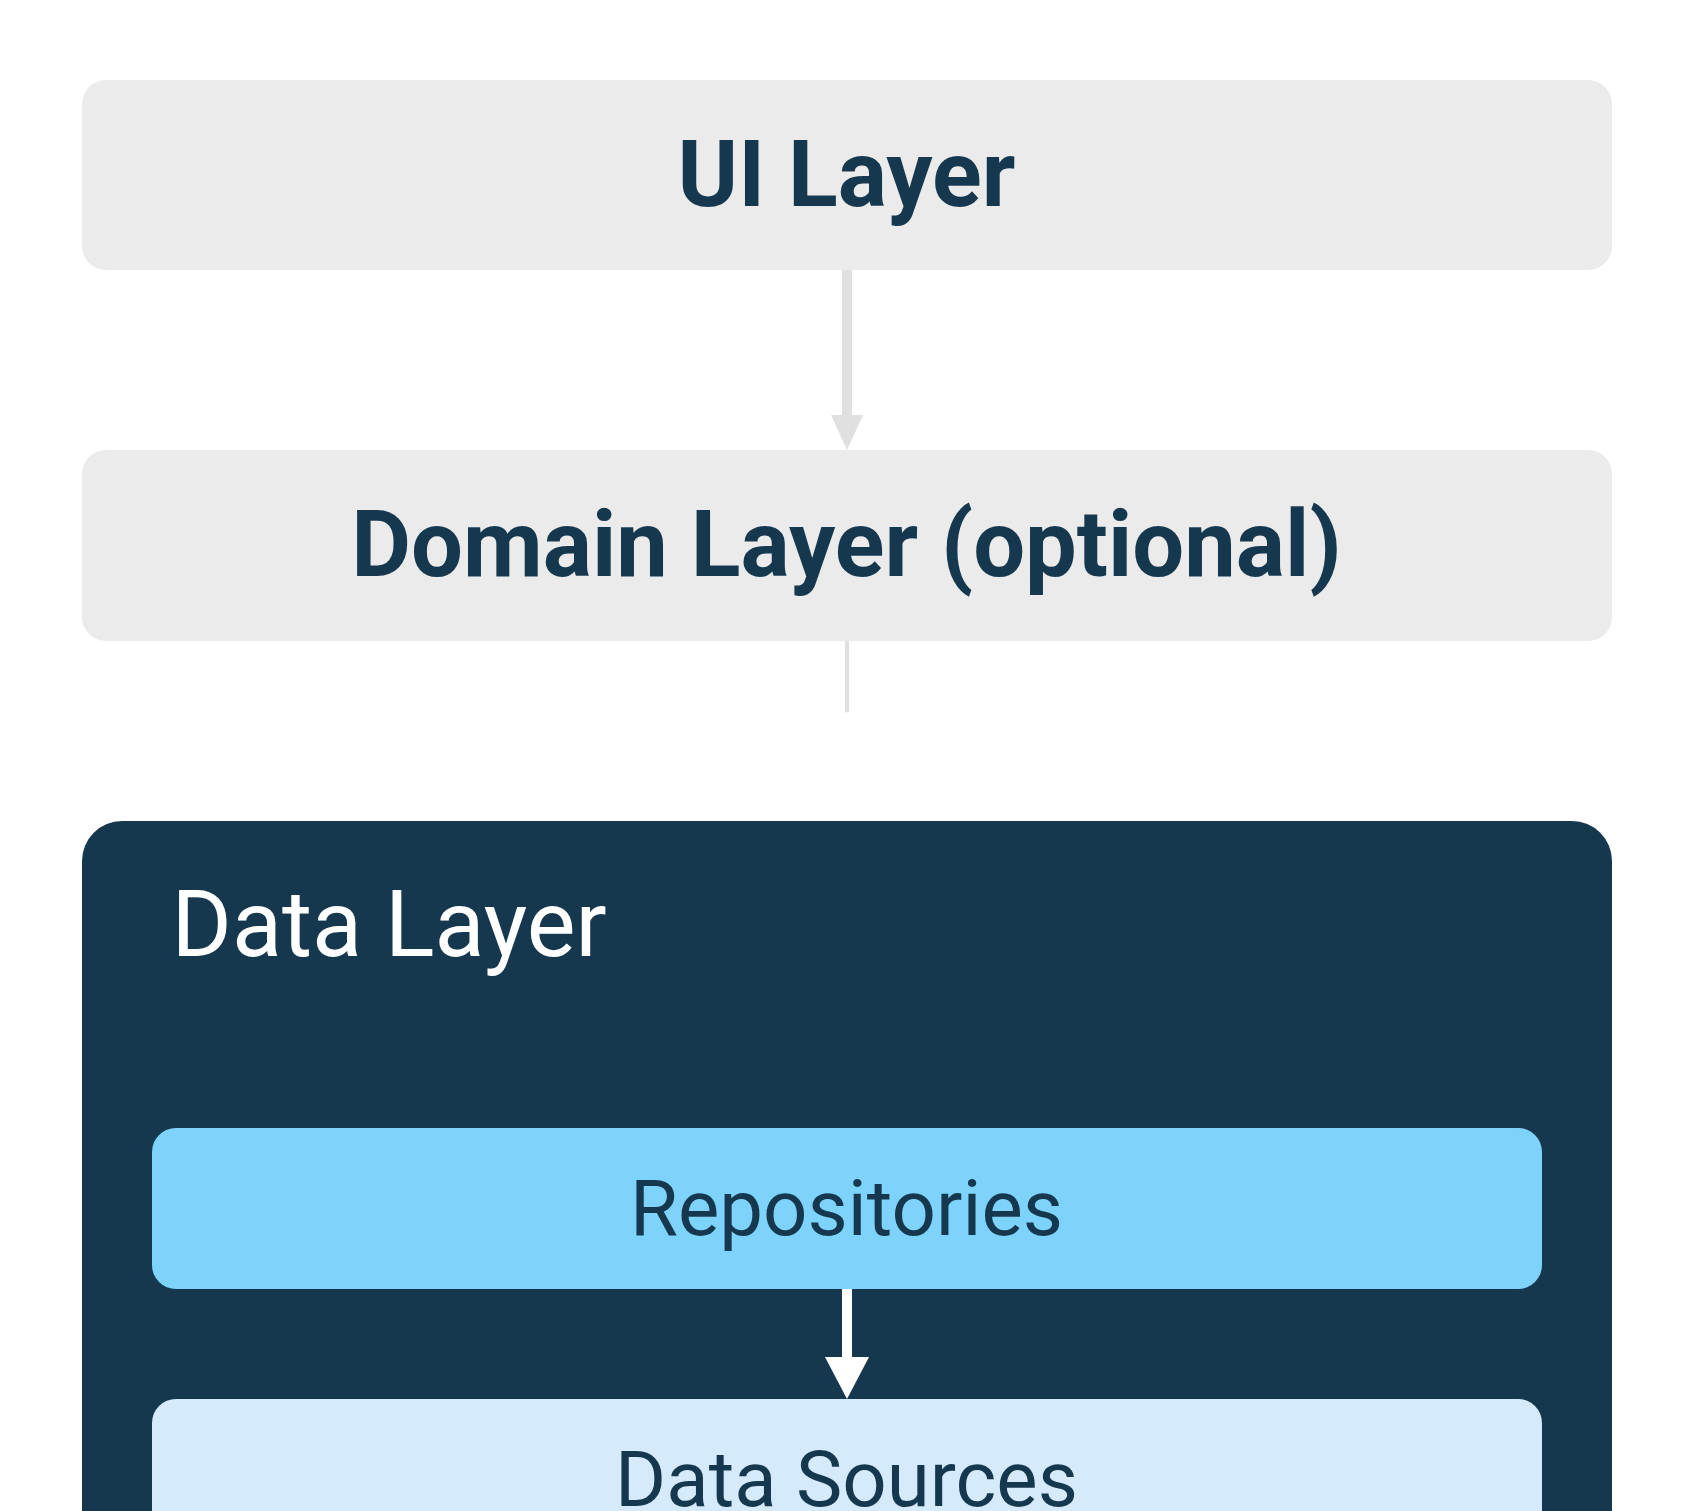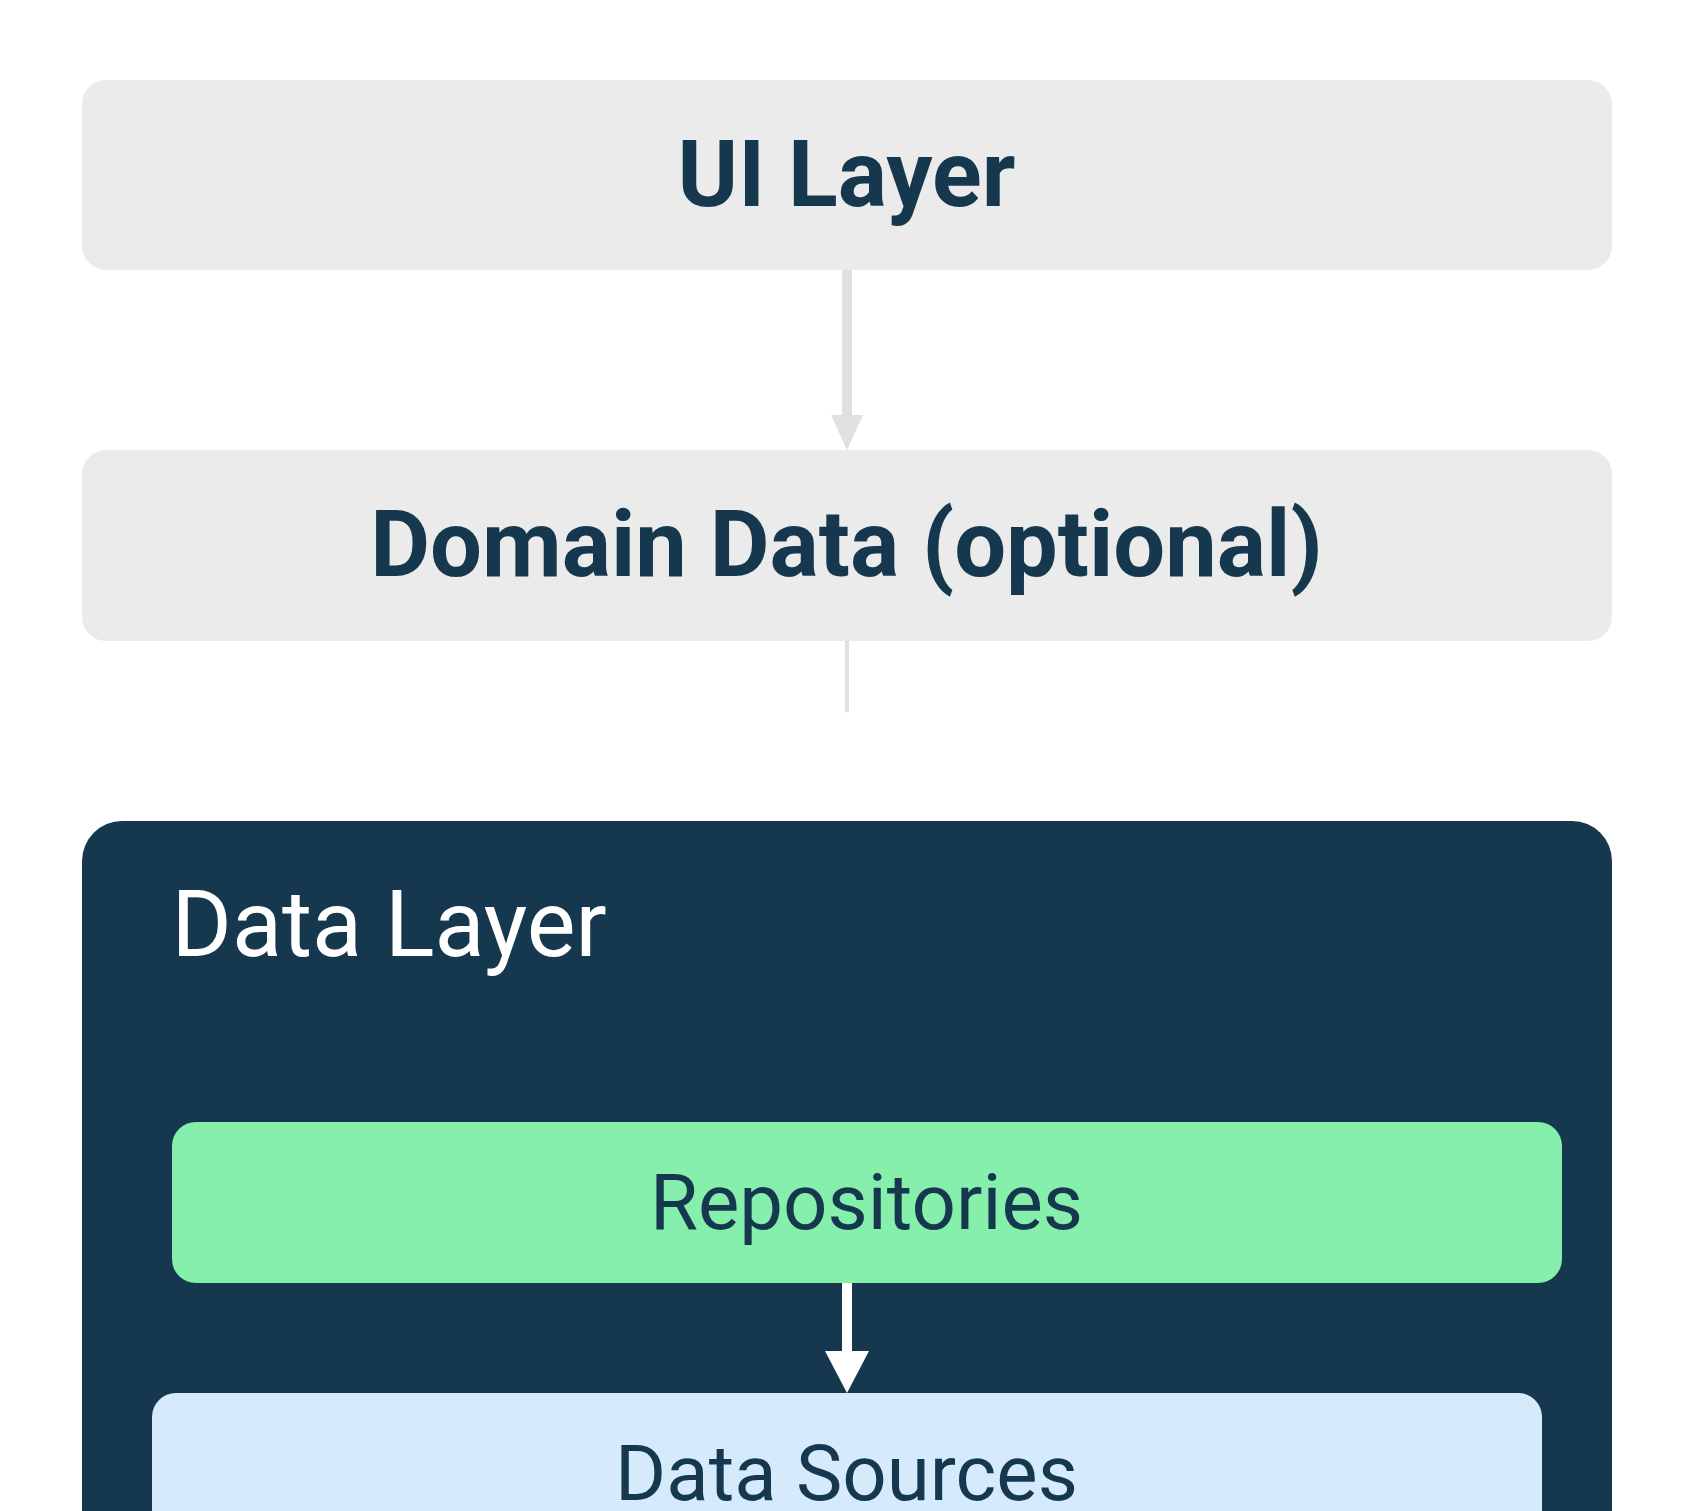--- a/index.html
+++ b/index.html
@@ -52,36 +52,35 @@
       padding: 50px 70px 70px 70px;
       display: flex;
       flex-direction: column;
       position: relative;
     }
     .data-layer-title {
       color: #fff;
       font-size: 92px;
       font-weight: 400;
       text-align: left;
-      margin-bottom: 14px;
+      margin-bottom: 20px;
       padding-left: 20px;
     }
     .inner-box {
       width: 100%;
       border-radius: 24px;
       padding: 34px 40px;
       text-align: center;
       font-size: 78px;
       font-weight: 400;
       color: #16384f;
       line-height: 1.2;
     }
     .inner-box.repositories {
-      background: #86efac;
-      margin-left: 20px;
+      background: #7dd3fc;
     }
     .inner-box.datasources {
       background: #d5ebfb;
     }
     .arrow-white-short {
       display: flex;
       flex-direction: column;
       align-items: center;
       height: 110px;
       justify-content: center;
@@ -97,21 +96,21 @@
   </div>
 
   <div class="arrow-light">
     <svg width="40" height="180" viewBox="0 0 40 180">
       <line x1="20" y1="0" x2="20" y2="150" stroke="#e0e0e0" stroke-width="10"></line>
       <polygon points="20,180 4,145 36,145" fill="#e0e0e0"></polygon>
     </svg>
   </div>
 
   <div class="layer-box">
-    <span>Domain Data (optional)</span>
+    <span>Domain Layer (optional)</span>
   </div>
 
   <div class="arrow-light" style="height:180px; margin-bottom:-180px; z-index:10; position:relative;">
     <svg width="48" height="440" viewBox="0 0 48 440" style="position:relative;">
       <line x1="24" y1="0" x2="24" y2="175" stroke="#e0e0e0" stroke-width="10"></line>
       <line x1="24" y1="175" x2="24" y2="400" stroke="#ffffff" stroke-width="10"></line>
       <polygon points="24,440 2,396 46,396" fill="#ffffff"></polygon>
     </svg>
   </div>
 

